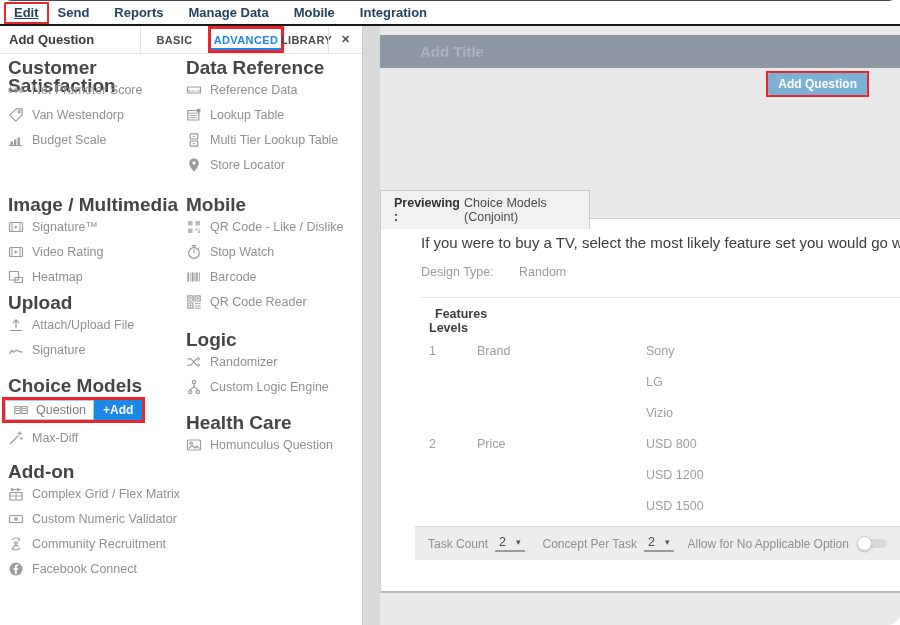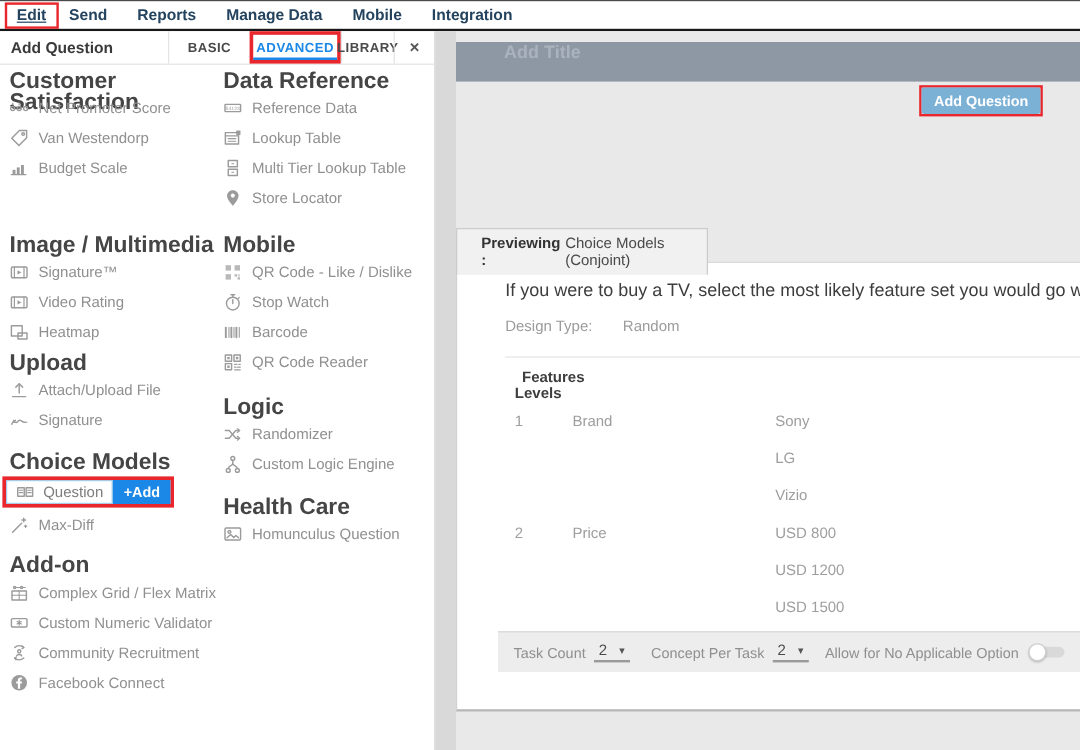--- a/index.html
+++ b/index.html
@@ -1,17 +1,17 @@
 <!DOCTYPE html>
 <html><head>
 <meta charset="utf-8">
 <style>
   html,body{margin:0;padding:0;background:#fff;}
   .page{position:relative;width:900px;height:625px;overflow:hidden;
-        font-family:"Liberation Sans",sans-serif;background:#fff;
+        font-family:"Liberation Sans",sans-serif;background:#fff;border-radius:12px;
         -webkit-font-smoothing:antialiased;}
 
   
   .menubar{position:absolute;left:0;top:0;width:100%;height:26px;box-sizing:border-box;
            background:#fff;border-top:1px solid #4a4a4a;border-bottom:2px solid #181818;
            display:flex;align-items:center;padding-left:4px;}
   .menu-item{font-size:13px;font-weight:bold;color:#24435e;margin-right:25px;cursor:pointer;white-space:nowrap;}
   .menu-item.annot{border:2px solid #e8262b;padding:1px 8px 2px;margin-left:0;margin-right:9px;
                    text-decoration:underline;}
 
@@ -49,29 +49,29 @@
   .conjoint-box{display:flex;align-items:center;border:1px solid #a5cbe9;background:#fff;padding:1px 7px;}
   .conjoint-box .icon{width:16px;height:16px;margin-right:7px;}
   .conjoint-box .lbl{font-size:12.5px;color:#7d7d7d;}
   .add-btn{background:#1b87e6;color:#fff;font-size:12px;font-weight:bold;display:flex;align-items:center;
            padding:0 9px;border:none;cursor:pointer;}
 
   
   .main{position:absolute;left:363px;top:26px;right:0;bottom:0;background:#e9e9e9;}
   .gutter{position:absolute;left:0;top:0;width:17px;height:100%;background:#d9d9d9;}
   .title-bar{position:absolute;left:17px;right:0;top:9px;height:33px;background:#8d98a4;
-             display:flex;align-items:flex-start;}
+             display:flex;align-items:center;}
   .title-bar span{color:#aab3bd;font-size:15px;font-weight:bold;padding-left:40px;}
   .addq-annot{position:absolute;top:45px;right:31px;border:2px solid #e8262b;}
   .addq-btn{display:block;background:#7cb1d6;color:#fff;font-size:12px;font-weight:bold;
             border:none;padding:4px 10px;border-radius:2px;cursor:pointer;font-family:inherit;}
 
   .preview-tab{position:absolute;left:17px;top:164px;width:210px;height:39px;box-sizing:border-box;
                background:#f1f1f1;border:1px solid #cbcbcb;border-bottom:none;z-index:2;
-               display:flex;align-items:center;padding-left:20px;font-size:12.5px;color:#4a4a4a;}
+               display:flex;align-items:center;padding-left:13px;font-size:12.5px;color:#4a4a4a;}
   .preview-tab b{color:#333;margin-right:4px;}
 
   .card{position:absolute;left:17px;top:192px;width:560px;height:375px;box-sizing:border-box;
         background:#fff;border:1px solid #d2d2d2;border-right:none;border-bottom:2px solid #b8b8b8;
         padding-left:40px;z-index:1;}
   .question{margin-top:13px;font-size:15px;color:#3d3d3d;line-height:22px;}
   .design-row{margin-top:9px;height:18px;display:flex;align-items:center;font-size:12.5px;color:#9b9b9b;}
   .design-row .dlabel{width:98px;}
   .hr{margin-top:16px;border-top:1px solid #e4e4e4;height:0;}
 

